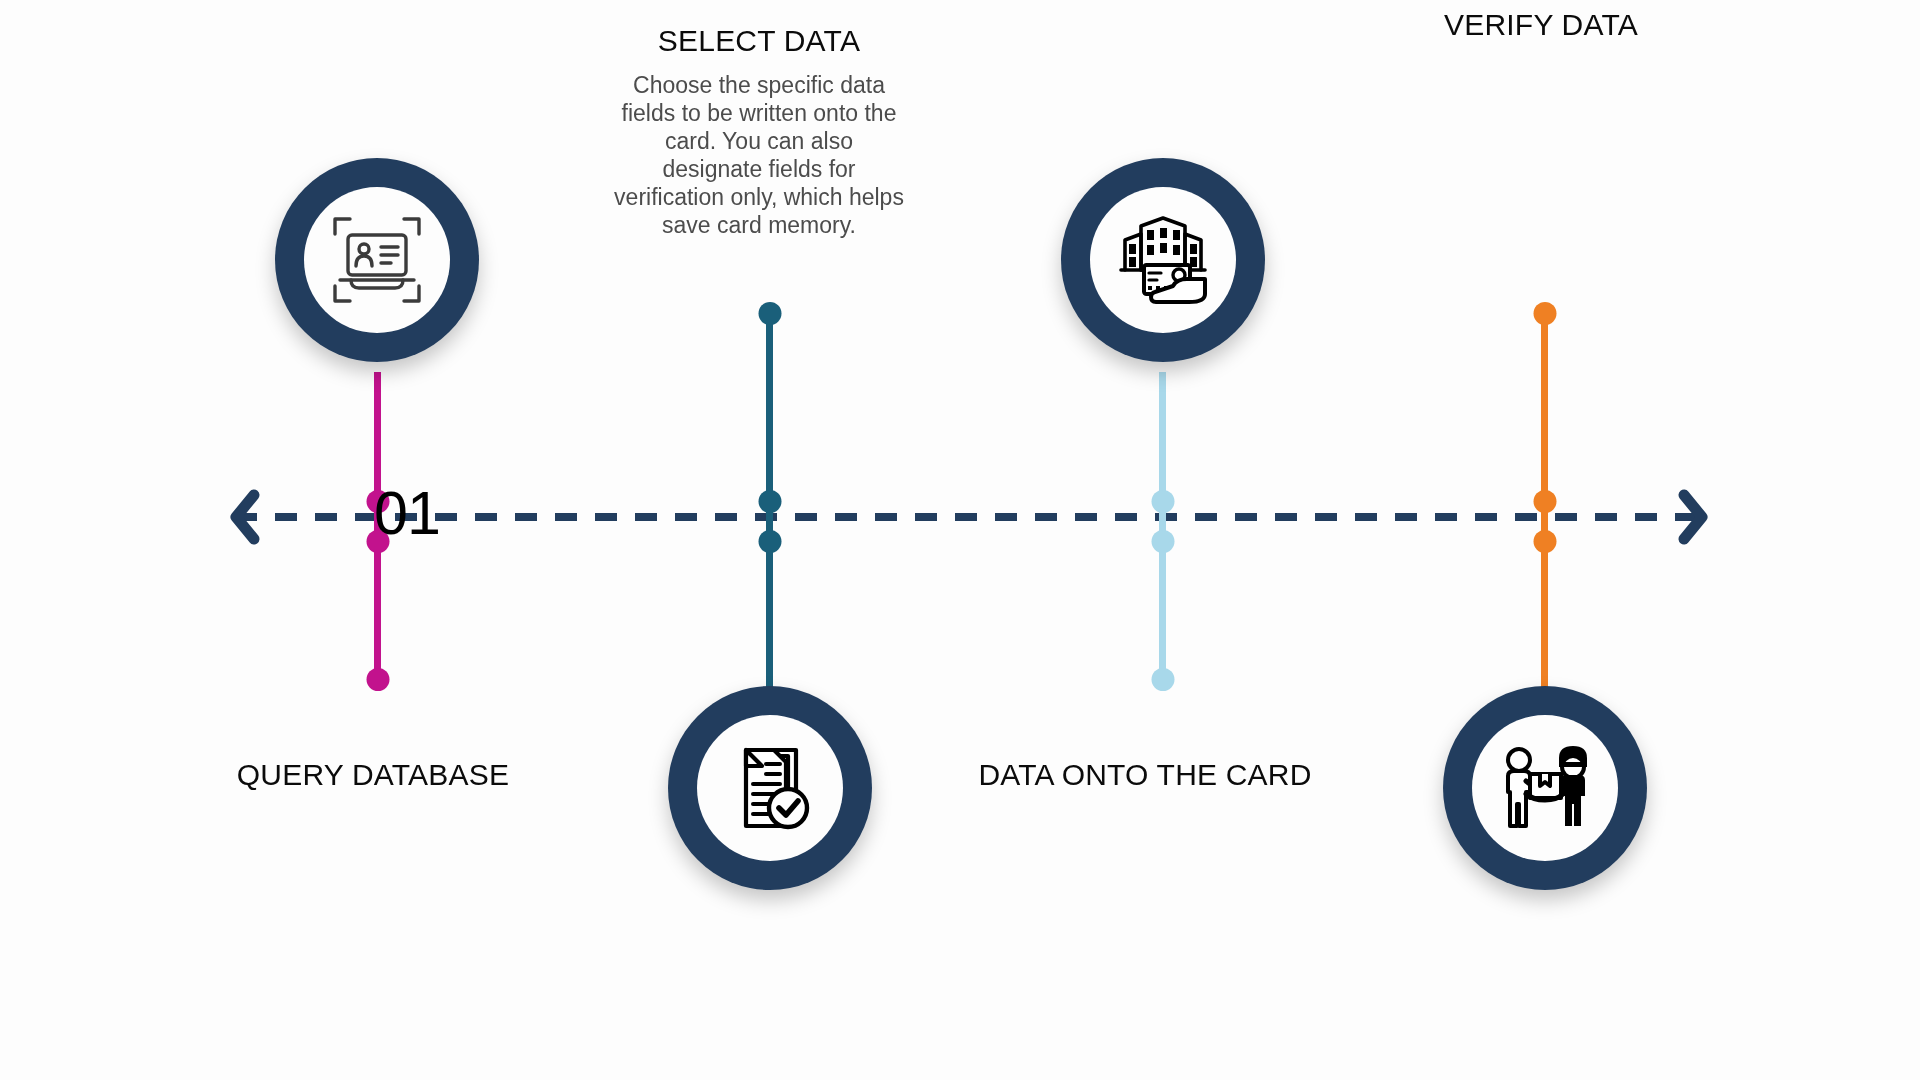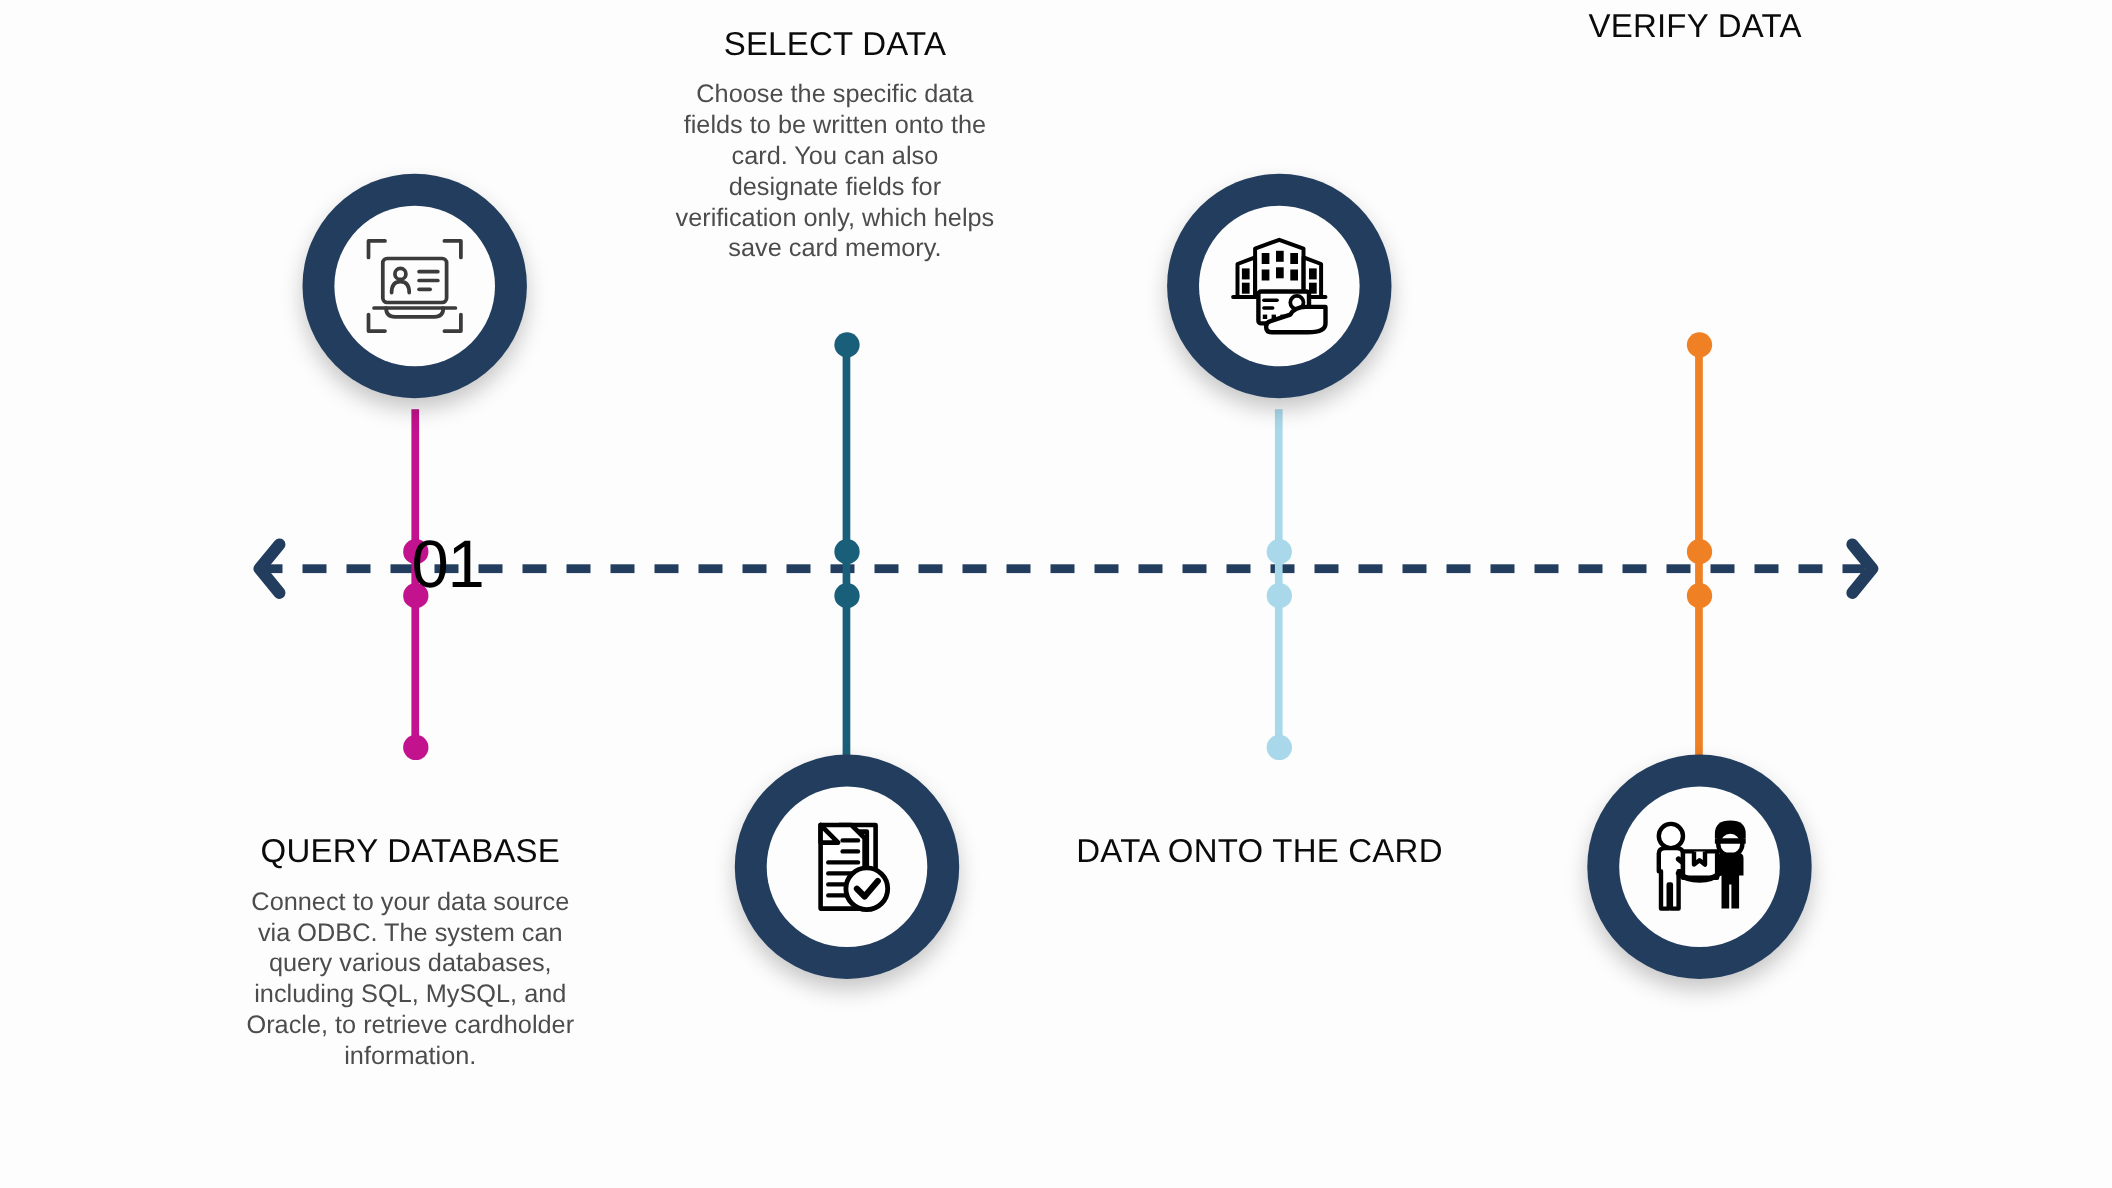--- a/index.html
+++ b/index.html
@@ -227,21 +227,20 @@
         <rect x="37" y="38" width="31" height="24" fill="#ffffff" stroke="#000000" stroke-width="4" stroke-linejoin="round"></rect>
         <path d="M47 38 L47 50 L52 46 L57 50 L57 38" fill="#ffffff" stroke="#000000" stroke-width="4" stroke-linejoin="round"></path>
 
         <path d="M33 58 Q40 64 52 64 Q64 64 70 58" fill="none" stroke="#000000" stroke-width="5" stroke-linecap="round"></path>
       </svg>
     </div>
   </div>
 
   <div class="block h-center" style="left:208px; top:758px; width:330px;">
     <h3>QUERY DATABASE</h3>
-    <p>Connect to your data source via ODBC. The system can query various databases, including SQL, MySQL, and Oracle, to retrieve cardholder information.</p>
   </div>
 
   <div class="block h-center" style="left:600px; top:24px; width:318px;">
     <h3>SELECT DATA</h3>
     <p>Choose the specific data fields to be written onto the card. You can also designate fields for verification only, which helps save card memory.</p>
   </div>
 
   <div class="block h-center" style="left:940px; top:758px; width:410px;">
     <h3>DATA ONTO THE CARD</h3>
   </div>

